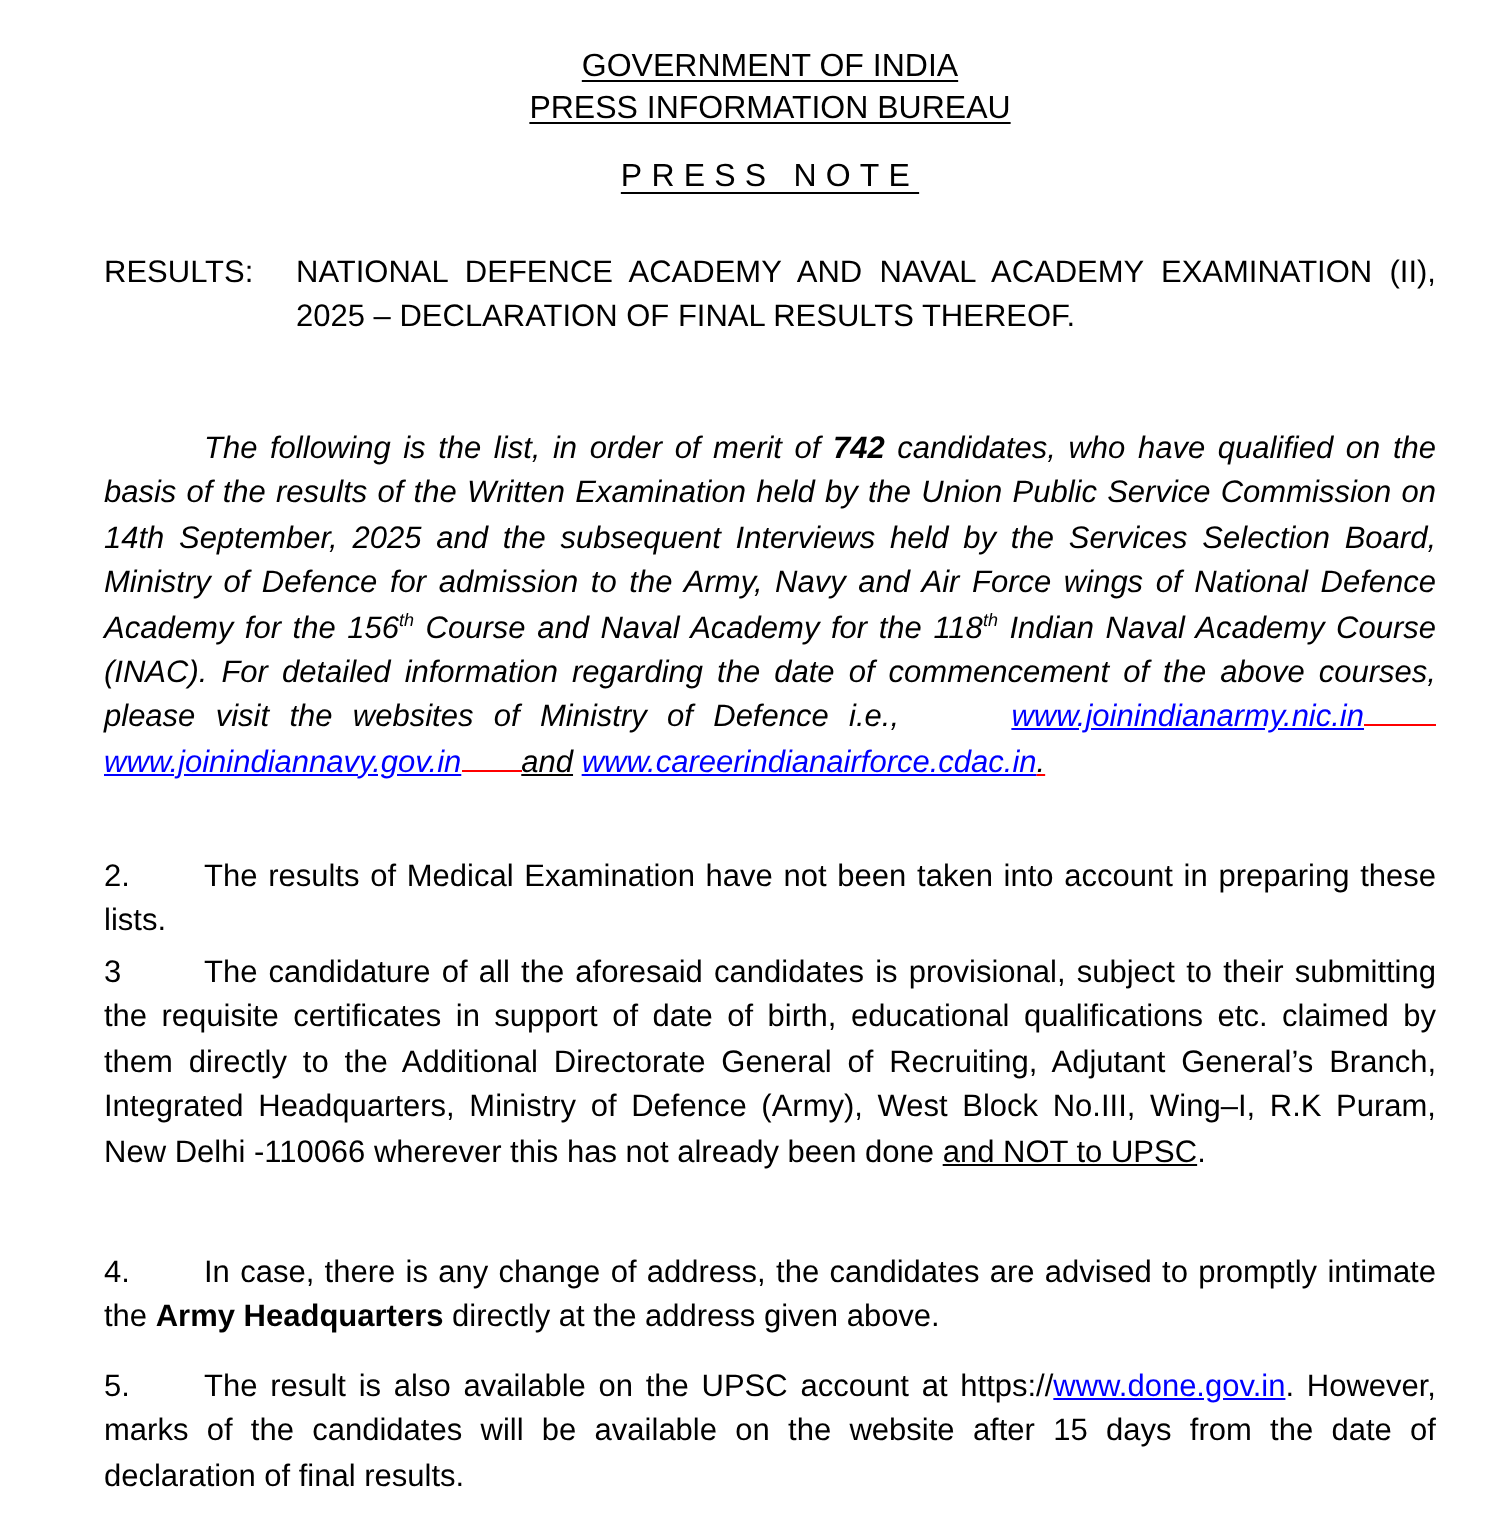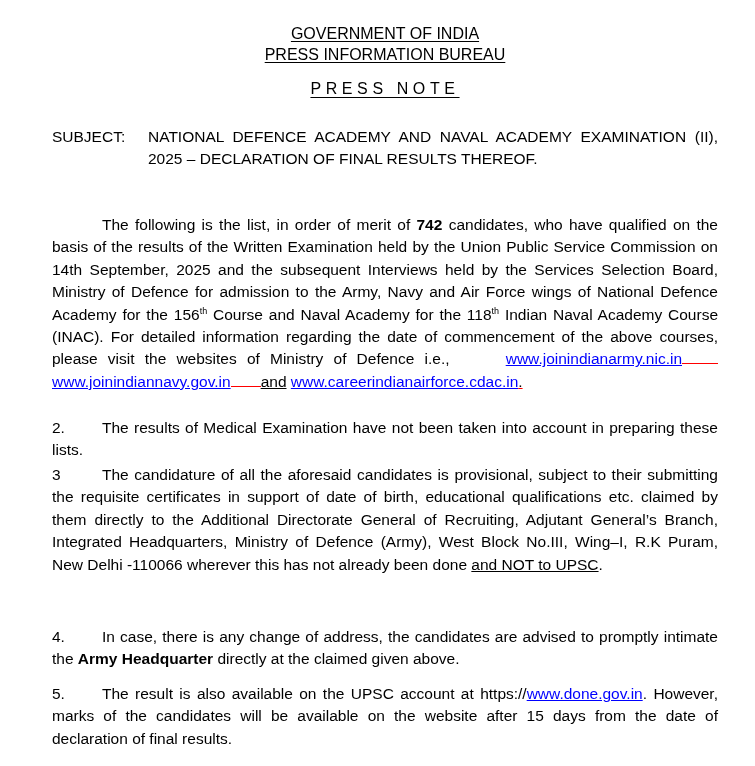--- a/index.html
+++ b/index.html
@@ -27,37 +27,37 @@
 </head>
 <body>
 
 <div class="header">
   <div class="line">GOVERNMENT OF INDIA</div>
   <div class="line">PRESS INFORMATION BUREAU</div>
 </div>
 <div class="pressnote">PRESS NOTE</div>
 
 <div class="subject">
-  <span class="label">SUBJECT:</span>
+  <span class="label">RESULTS:</span>
   <div class="text">NATIONAL DEFENCE ACADEMY AND NAVAL ACADEMY EXAMINATION (II), 2025 – DECLARATION OF FINAL RESULTS THEREOF.</div>
 </div>
 
-<div class="para" style="top:214px;">
+<div class="para" style="top:214px;font-style:italic;">
   <span class="indent"></span><span>The following is the list, in order of merit of </span><b>742</b><span> candidates, who have qualified on the basis of the results of the Written Examination held by the Union Public Service Commission on 14th September, 2025 and the subsequent Interviews held by the Services Selection Board, Ministry of Defence for admission to the Army, Navy and Air Force wings of National Defence Academy for the 156</span><sup>th</sup><span> Course and Naval Academy for the 118</span><sup>th</sup><span> Indian Naval Academy Course (INAC). For detailed information regarding the date of commencement of the above courses, please visit the websites of Ministry of Defence i.e.,</span>
   <span style="display:inline-block;width:46px;"></span><a>www.joinindianarmy.nic.in</a><span class="red-gap" style="width:36px;"></span><a>www.joinindiannavy.gov.in</a><span class="red-gap" style="width:30px;"></span><span class="u" style="border-bottom:0;">and</span>
   <a>www.careerindianairforce.cdac.in</a><span style="color:#000;text-decoration:underline;text-decoration-color:#ff0000;">.</span>
 </div>
 
-<div class="para" style="top:417px;">
+<div class="para" style="top:428px;">
   <span class="num">2.</span><span>The results of Medical Examination have not been taken into account in preparing these lists.</span>
 </div>
 
-<div class="para" style="top:464px;">
+<div class="para" style="top:476px;">
   <span class="num">3</span><span>The candidature of all the aforesaid candidates is provisional, subject to their submitting the requisite certificates in support of date of birth, educational qualifications etc. claimed by them directly to the Additional Directorate General of Recruiting, Adjutant General’s Branch, Integrated Headquarters, Ministry of Defence (Army), West Block No.III, Wing–I, R.K Puram, New Delhi -110066 wherever this has not already been done </span><span class="u">and NOT to UPSC</span><span>.</span>
 </div>
 
 <div class="para" style="top:626px;">
-  <span class="num">4.</span><span>In case, there is any change of address, the candidates are advised to promptly intimate the </span><b>Army Headquarter</b><span> directly at the claimed given above.</span>
+  <span class="num">4.</span><span>In case, there is any change of address, the candidates are advised to promptly intimate the </span><b>Army Headquarters</b><span> directly at the address given above.</span>
 </div>
 
 <div class="para" style="top:683px;">
   <span class="num">5.</span><span>The result is also available on the UPSC account at https://</span><a>www.done.gov.in</a><span>. However, marks of the candidates will be available on the website after 15 days from the date of declaration of final results.</span>
 </div>
 
 </body></html>

